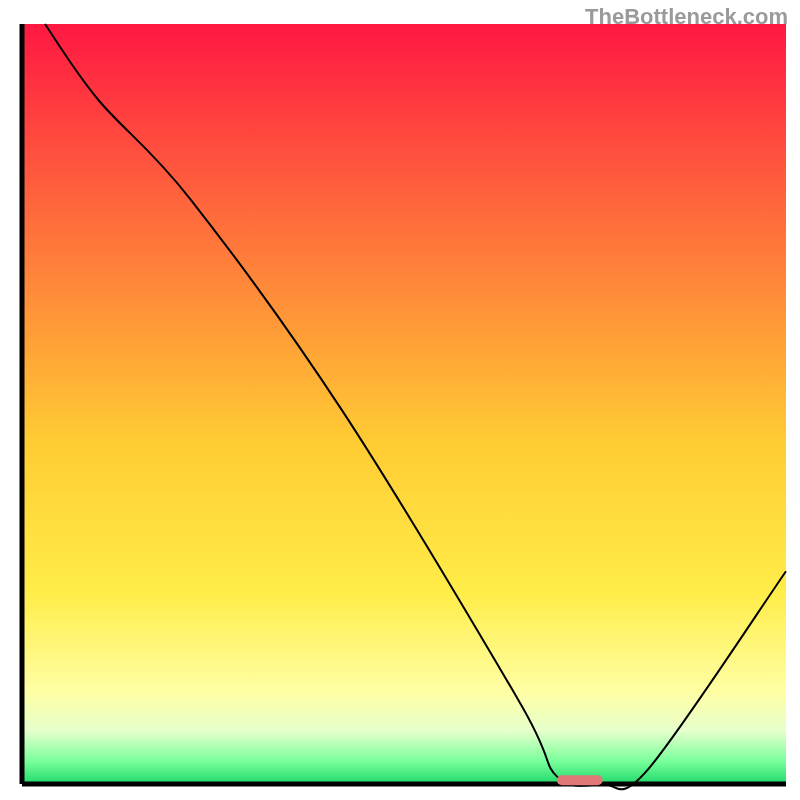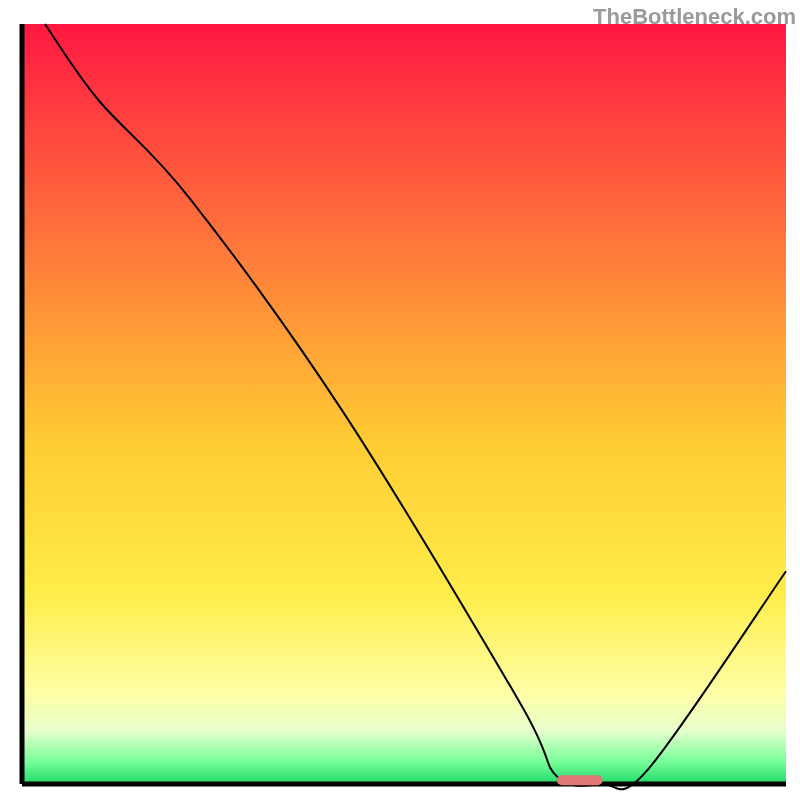--- a/index.html
+++ b/index.html
@@ -11,21 +11,21 @@
     font-family: Arial, sans-serif;
   }
   .wrap {
     position: relative;
     width: 800px;
     height: 800px;
   }
   .watermark {
     position: absolute;
     top: 4px;
-    right: 4px;
+    right: 12px;
     font-size: 22px;
     font-weight: bold;
     color: #9a9a9a;
     letter-spacing: 0px;
   }
   svg.chart {
     position: absolute;
     top: 0;
     left: 0;
   }

